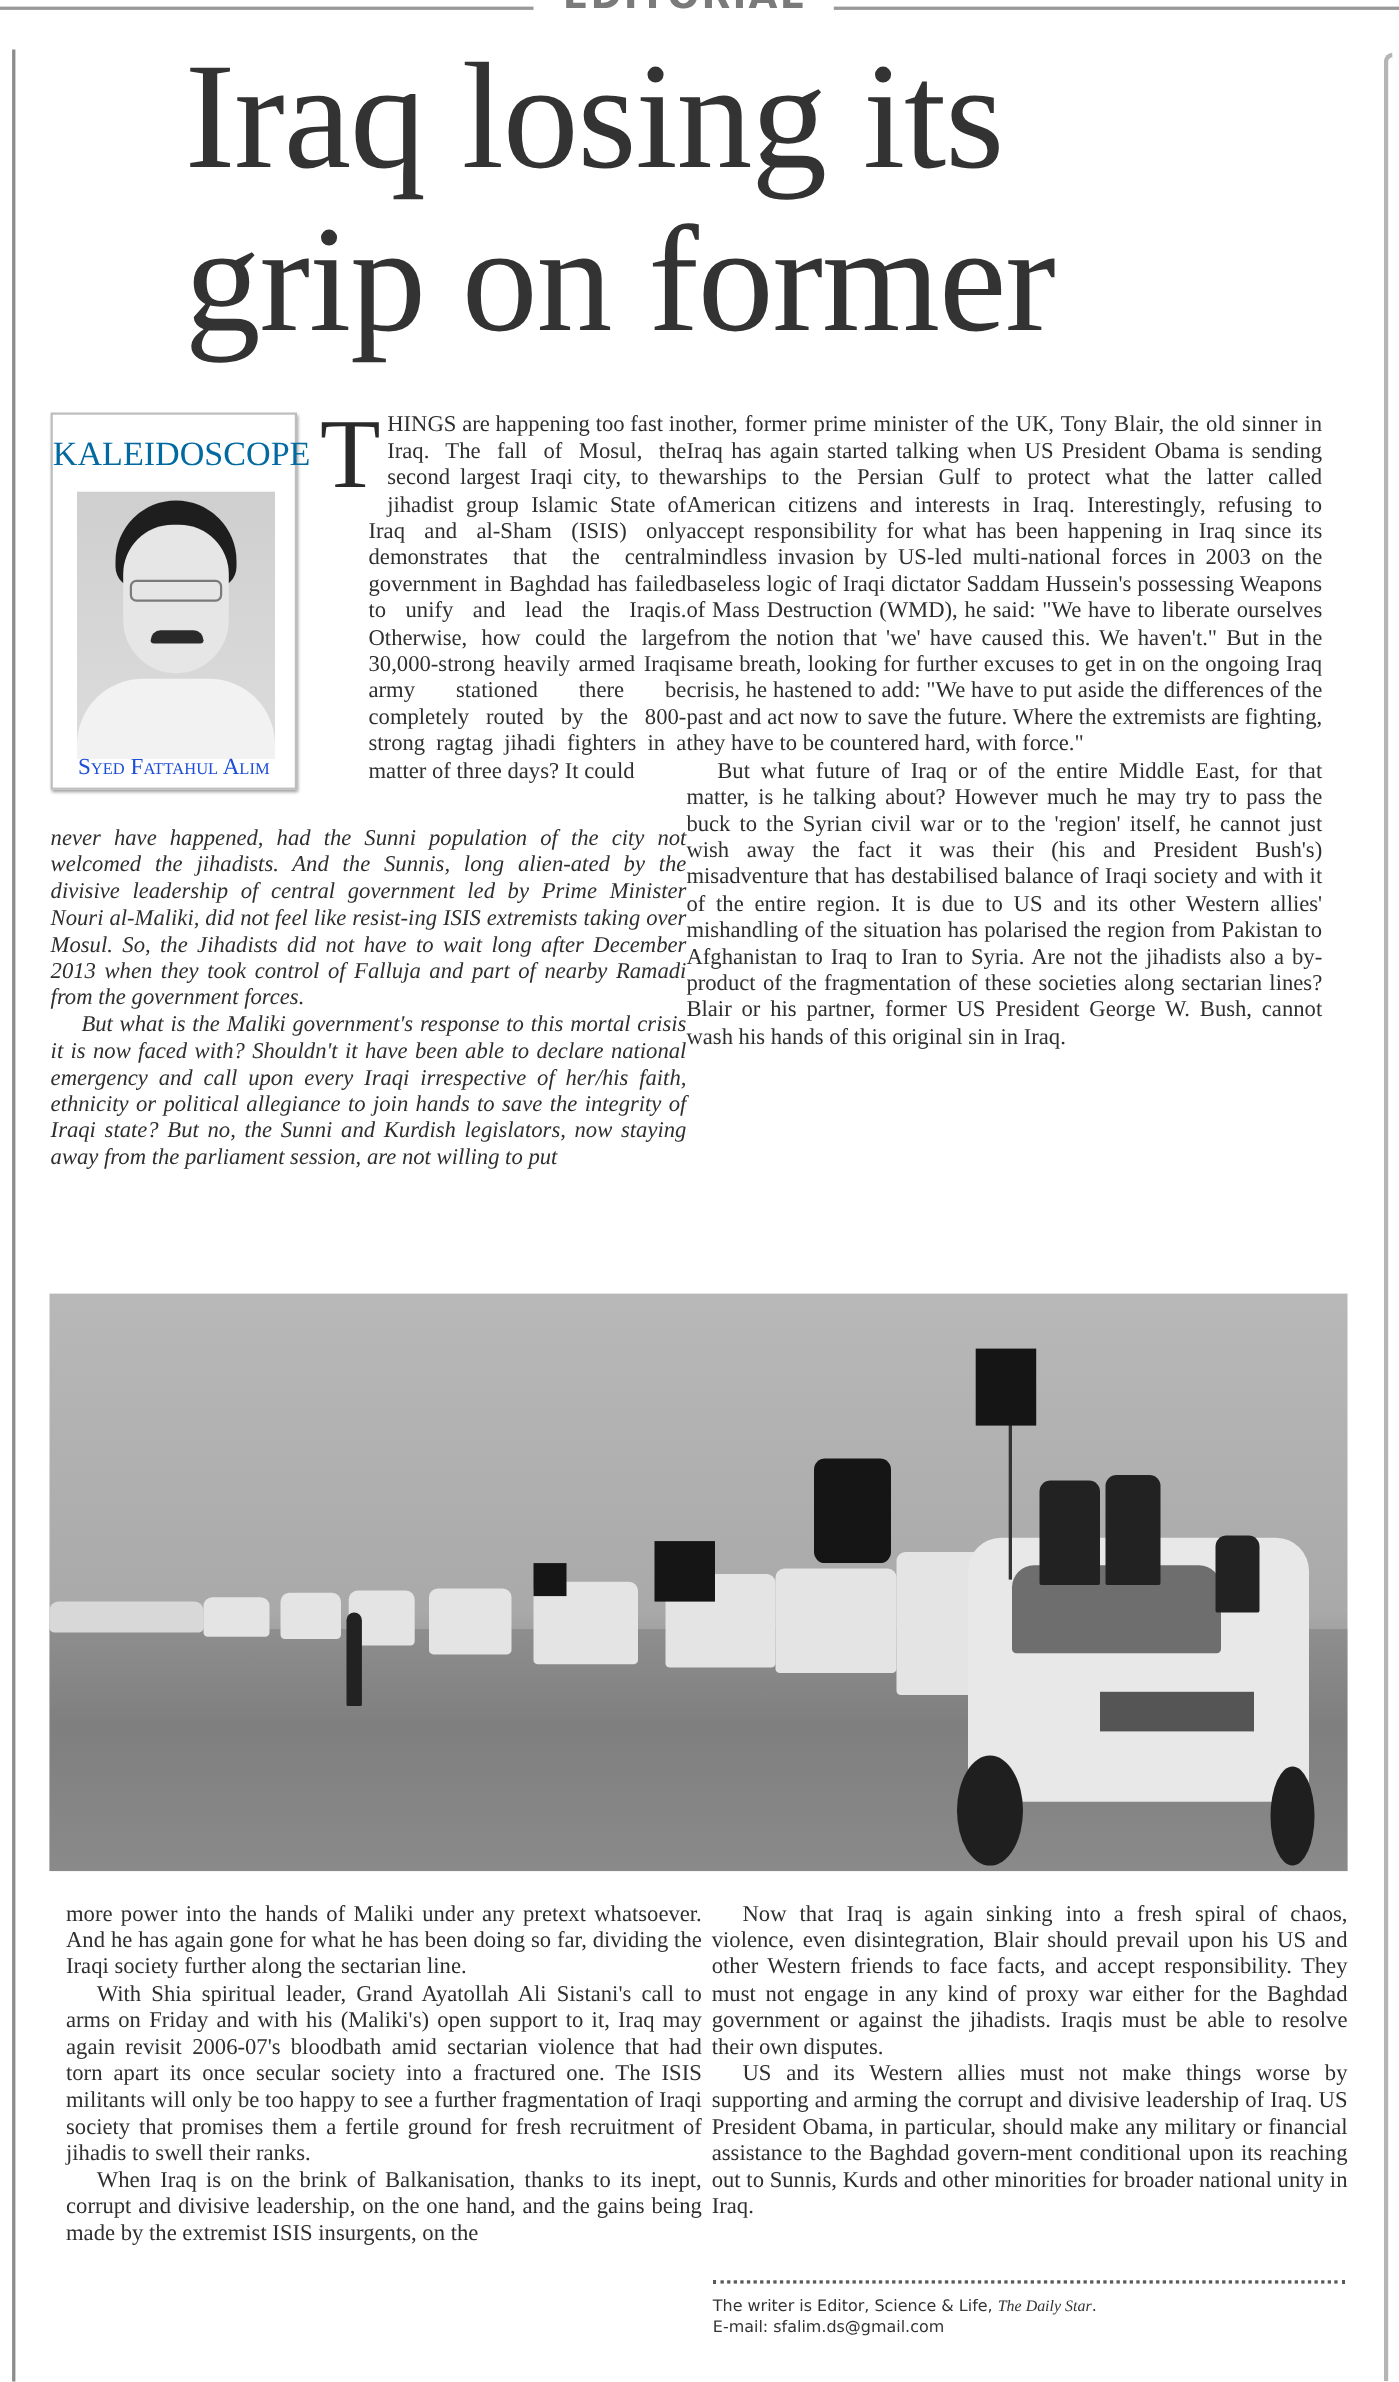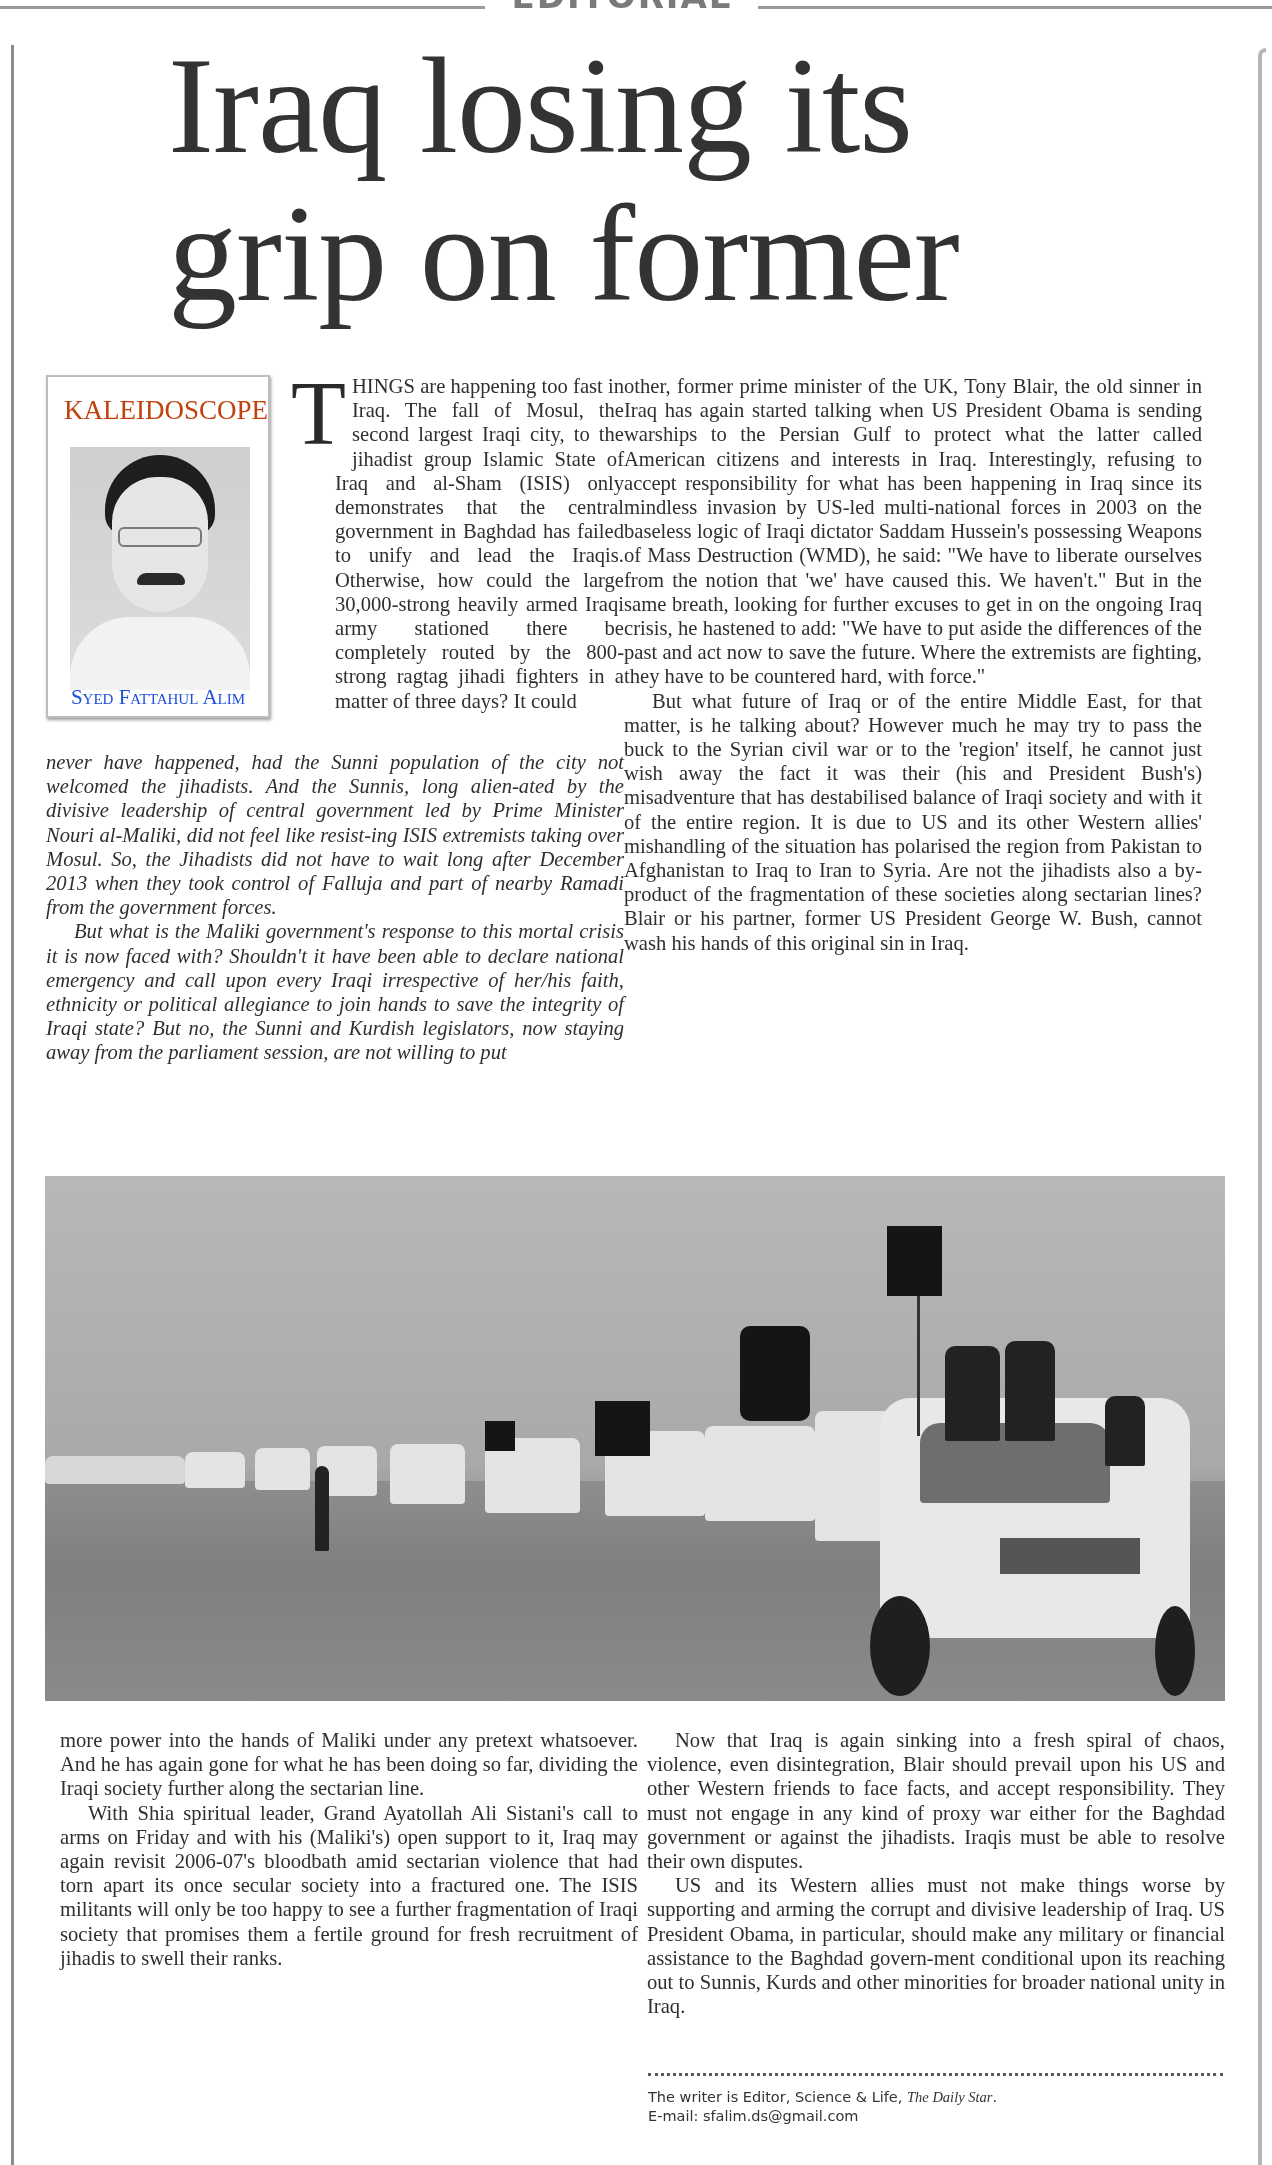--- a/index.html
+++ b/index.html
@@ -13,21 +13,21 @@
 
     
     .frame-left { position: absolute; left: 11px; top: 45px; width: 3px; height: 2120px; background: #8c8c8c; }
     .frame-right { position: absolute; left: 1258px; top: 48px; width: 8px; height: 2117px; border-left: 4px solid #b5b5b5; border-top: 4px solid #b5b5b5; border-top-left-radius: 14px; box-sizing: border-box; }
 
     
     .headline { position: absolute; left: 168px; top: 32px; width: 900px; font-family: "Liberation Serif", serif; font-size: 138px; line-height: 148px; color: #333; letter-spacing: -1px; margin: 0; font-weight: normal; }
 
     
     .kbox { position: absolute; left: 46px; top: 375px; width: 224px; height: 343px; border: 2px solid #bdbdbd; box-shadow: 1px 2px 3px #9a9a9a; background: #fff; box-sizing: border-box; }
-    .kbox-title { position: absolute; top: 18px; left: 0; width: 100%; text-align: right; font-size: 27px; color: #c2410c; letter-spacing: 0px; }
+    .kbox-title { position: absolute; top: 18px; left: 0; width: 100%; text-align: center; font-size: 31px; color: #0369a1; letter-spacing: 0px; }
     .kbox-photo { position: absolute; left: 22px; top: 70px; width: 180px; height: 243px; background: linear-gradient(#cfcfcf, #dcdcdc); overflow: hidden; }
     .kbox-photo .hair { position: absolute; left: 35px; top: 8px; width: 110px; height: 80px; background: #1e1e1e; border-radius: 55px 55px 20px 20px; }
     .kbox-photo .face { position: absolute; left: 42px; top: 30px; width: 96px; height: 135px; background: #e6e6e6; border-radius: 45px 45px 48px 48px; }
     .kbox-photo .glasses { position: absolute; left: 48px; top: 80px; width: 84px; height: 20px; border: 2px solid #7a7a7a; border-radius: 6px; box-sizing: border-box; }
     .kbox-photo .moustache { position: absolute; left: 67px; top: 126px; width: 48px; height: 12px; background: #2a2a2a; border-radius: 12px 12px 4px 4px; }
     .kbox-photo .shirt { position: absolute; left: 0; top: 170px; width: 180px; height: 80px; background: #f2f2f2; border-radius: 60px 60px 0 0; }
     .kbox-name { position: absolute; top: 308px; left: 0; width: 100%; text-align: center; font-size: 21px; font-variant: small-caps; color: #1d4ed8; }
 
     
     .para { margin: 0; font-family: "Liberation Serif", serif; font-size: 20.6px; line-height: 24.2px; text-align: justify; color: #2f2f2f; }
@@ -129,20 +129,21 @@
 
   <div class="fighter" style="left:900px;top:170px;width:55px;height:95px;"></div>
   <div class="fighter" style="left:960px;top:165px;width:50px;height:100px;"></div>
   <div class="fighter" style="left:1060px;top:220px;width:40px;height:70px;"></div>
   <div class="fighter" style="left:270px;top:290px;width:14px;height:85px;"></div>
 </div>
 
 <div class="col col-a-bot">
   <p class="para">more power into the hands of Maliki under any pretext whatsoever. And he has again gone for what he has been doing so far, dividing the Iraqi society further along the sectarian line.</p>
   <p class="para indent">With Shia spiritual leader, Grand Ayatollah Ali Sistani's call to arms on Friday and with his (Maliki's) open support to it, Iraq may again revisit 2006-07's bloodbath amid sectarian violence that had torn apart its once secular society into a fractured one. The ISIS militants will only be too happy to see a further fragmentation of Iraqi society that promises them a fertile ground for fresh recruitment of jihadis to swell their ranks.</p>
+  <p class="para indent">When Iraq is on the brink of Balkanisation, thanks to its inept, corrupt and divisive leadership, on the one hand, and the gains being made by the extremist ISIS insurgents, on the</p>
 </div>
 
 <div class="col col-b-bot">
   <p class="para indent">Now that Iraq is again sinking into a fresh spiral of chaos, violence, even disintegration, Blair should prevail upon his US and other Western friends to face facts, and accept responsibility. They must not engage in any kind of proxy war either for the Baghdad government or against the jihadists. Iraqis must be able to resolve their own disputes.</p>
   <p class="para indent">US and its Western allies must not make things worse by supporting and arming the corrupt and divisive leadership of Iraq. US President Obama, in particular, should make any military or financial assistance to the Baghdad govern-ment conditional upon its reaching out to Sunnis, Kurds and other minorities for broader national unity in Iraq.</p>
 </div>
 
 <div class="dotted-rule"></div>
 <div class="footer-line footer-1">
   <span>The writer is Editor, Science &amp; Life, </span><em>The Daily Star</em><span>.</span>

